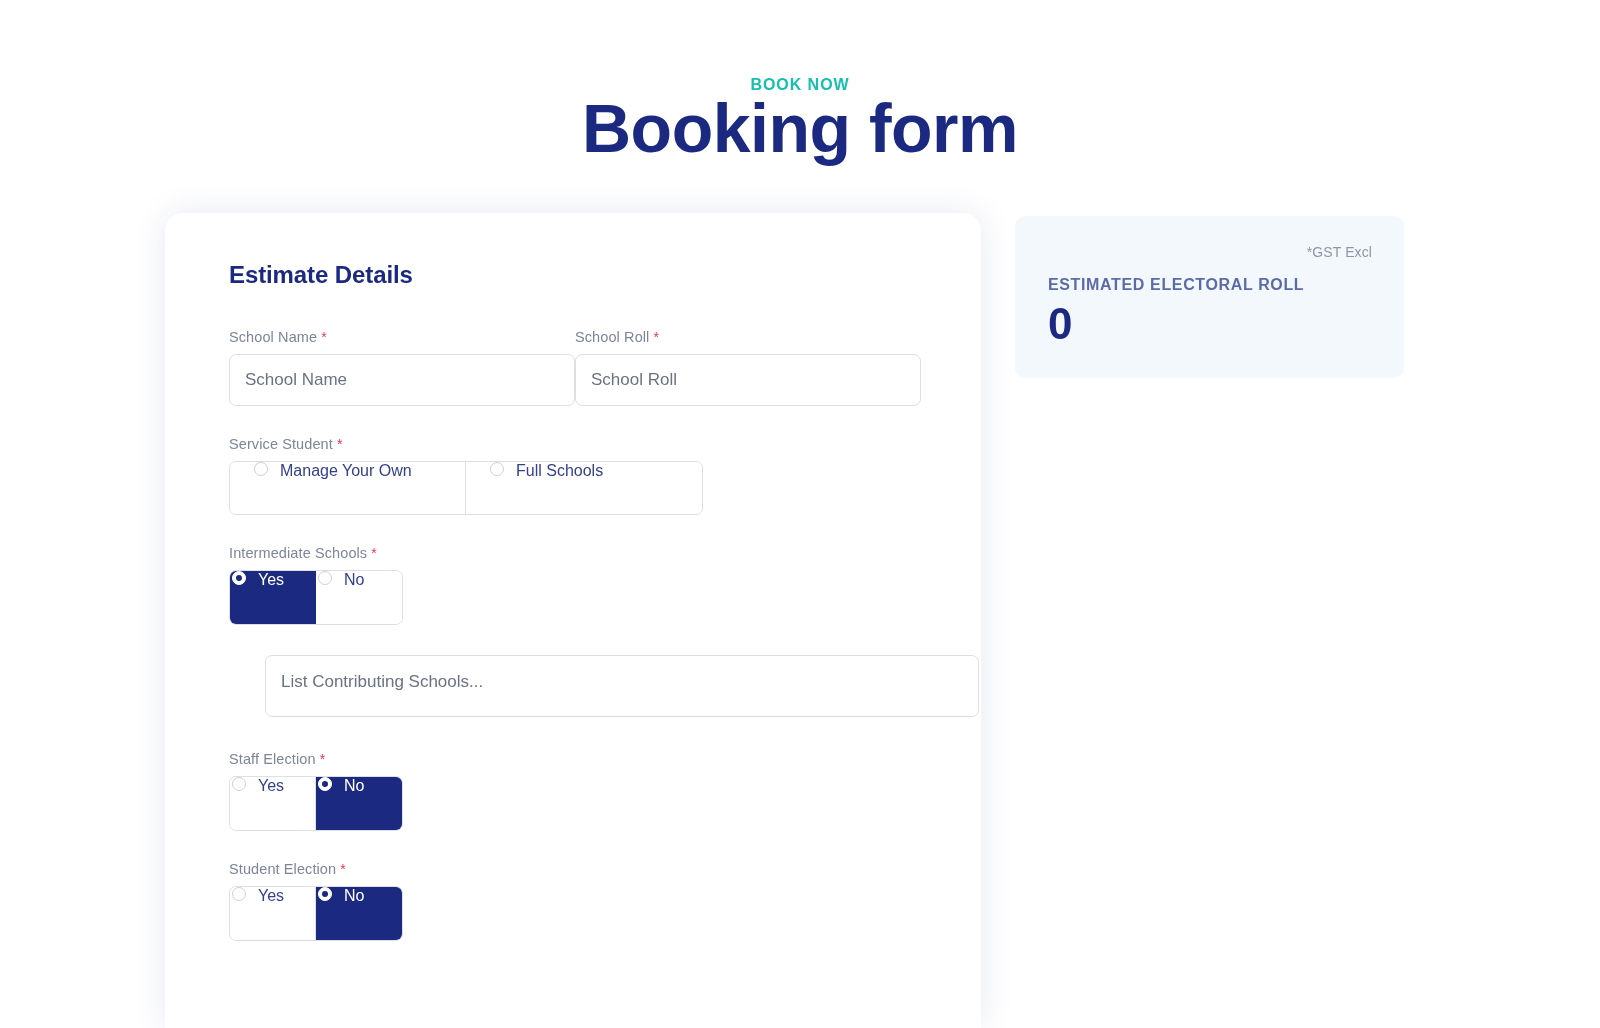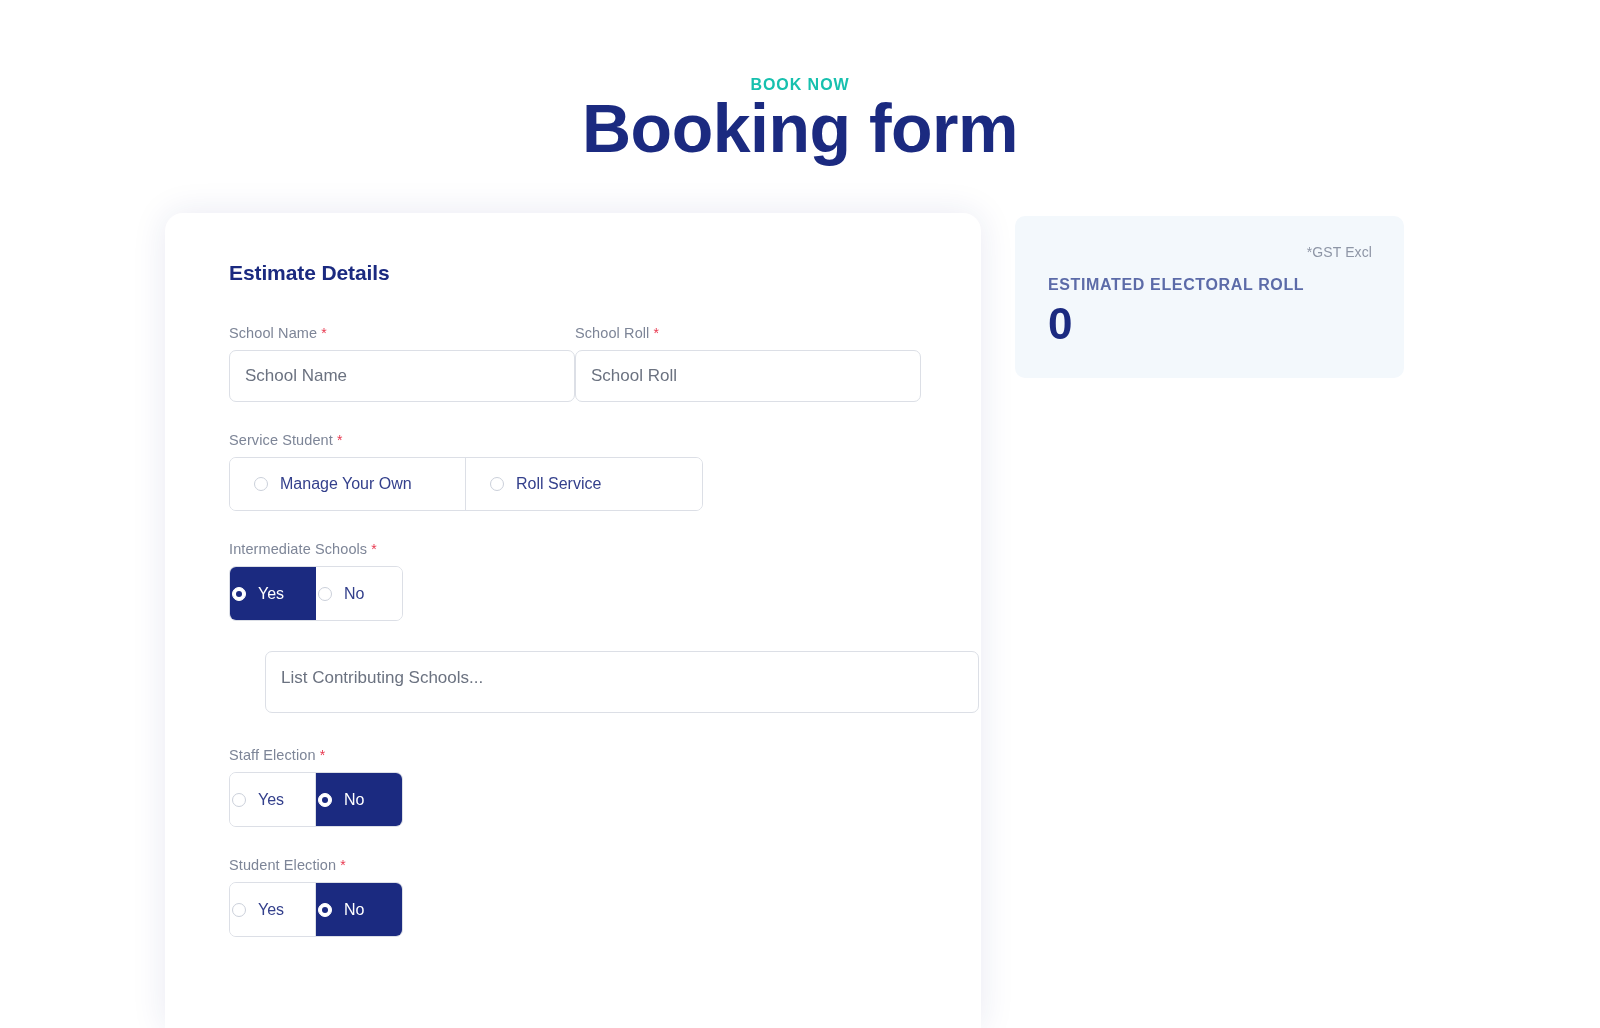--- a/index.html
+++ b/index.html
@@ -60,21 +60,21 @@
     width: 816px;
     height: 815px;
     background: #ffffff;
     border-radius: 18px 18px 0 0;
     box-shadow: 0 0 34px rgba(27, 42, 128, 0.10);
     padding: 48px 60px 0 64px;
     overflow: hidden;
   }
 
   .section-title {
-    font-size: 21px;
+    font-size: 24px;
     font-weight: bold;
     color: #1b2a80;
     letter-spacing: -0.1px;
     margin-bottom: 40px;
   }
 
   .field-row {
     display: flex;
     gap: 0;
     margin-bottom: 30px;
@@ -170,21 +170,21 @@
   .radio-group {
     display: inline-flex;
     border: 1px solid #dcdfe6;
     border-radius: 7px;
     overflow: hidden;
     background: #ffffff;
   }
 
   .radio-option {
     display: flex;
-    align-items: center;
+    align-items: flex-start;
     gap: 12px;
     padding: 0 20px;
     height: 53px;
     background: #ffffff;
     border-right: 1px solid #dcdfe6;
     cursor: pointer;
   }
   .radio-option:last-child { border-right: none; }
 
   .radio-option .opt-label {
@@ -301,21 +301,21 @@
           <span>Service Student</span>
           <span class="req">*</span>
         </div>
         <div class="radio-group service">
           <div class="radio-option">
             <span class="radio-dot"></span>
             <span class="opt-label">Manage Your Own</span>
           </div>
           <div class="radio-option">
             <span class="radio-dot"></span>
-            <span class="opt-label">Roll Service</span>
+            <span class="opt-label">Full Schools</span>
           </div>
         </div>
       </div>
     </div>
 
     <div class="field-row">
       <div class="field">
         <div class="field-label">
           <span>Intermediate Schools</span>
           <span class="req">*</span>

